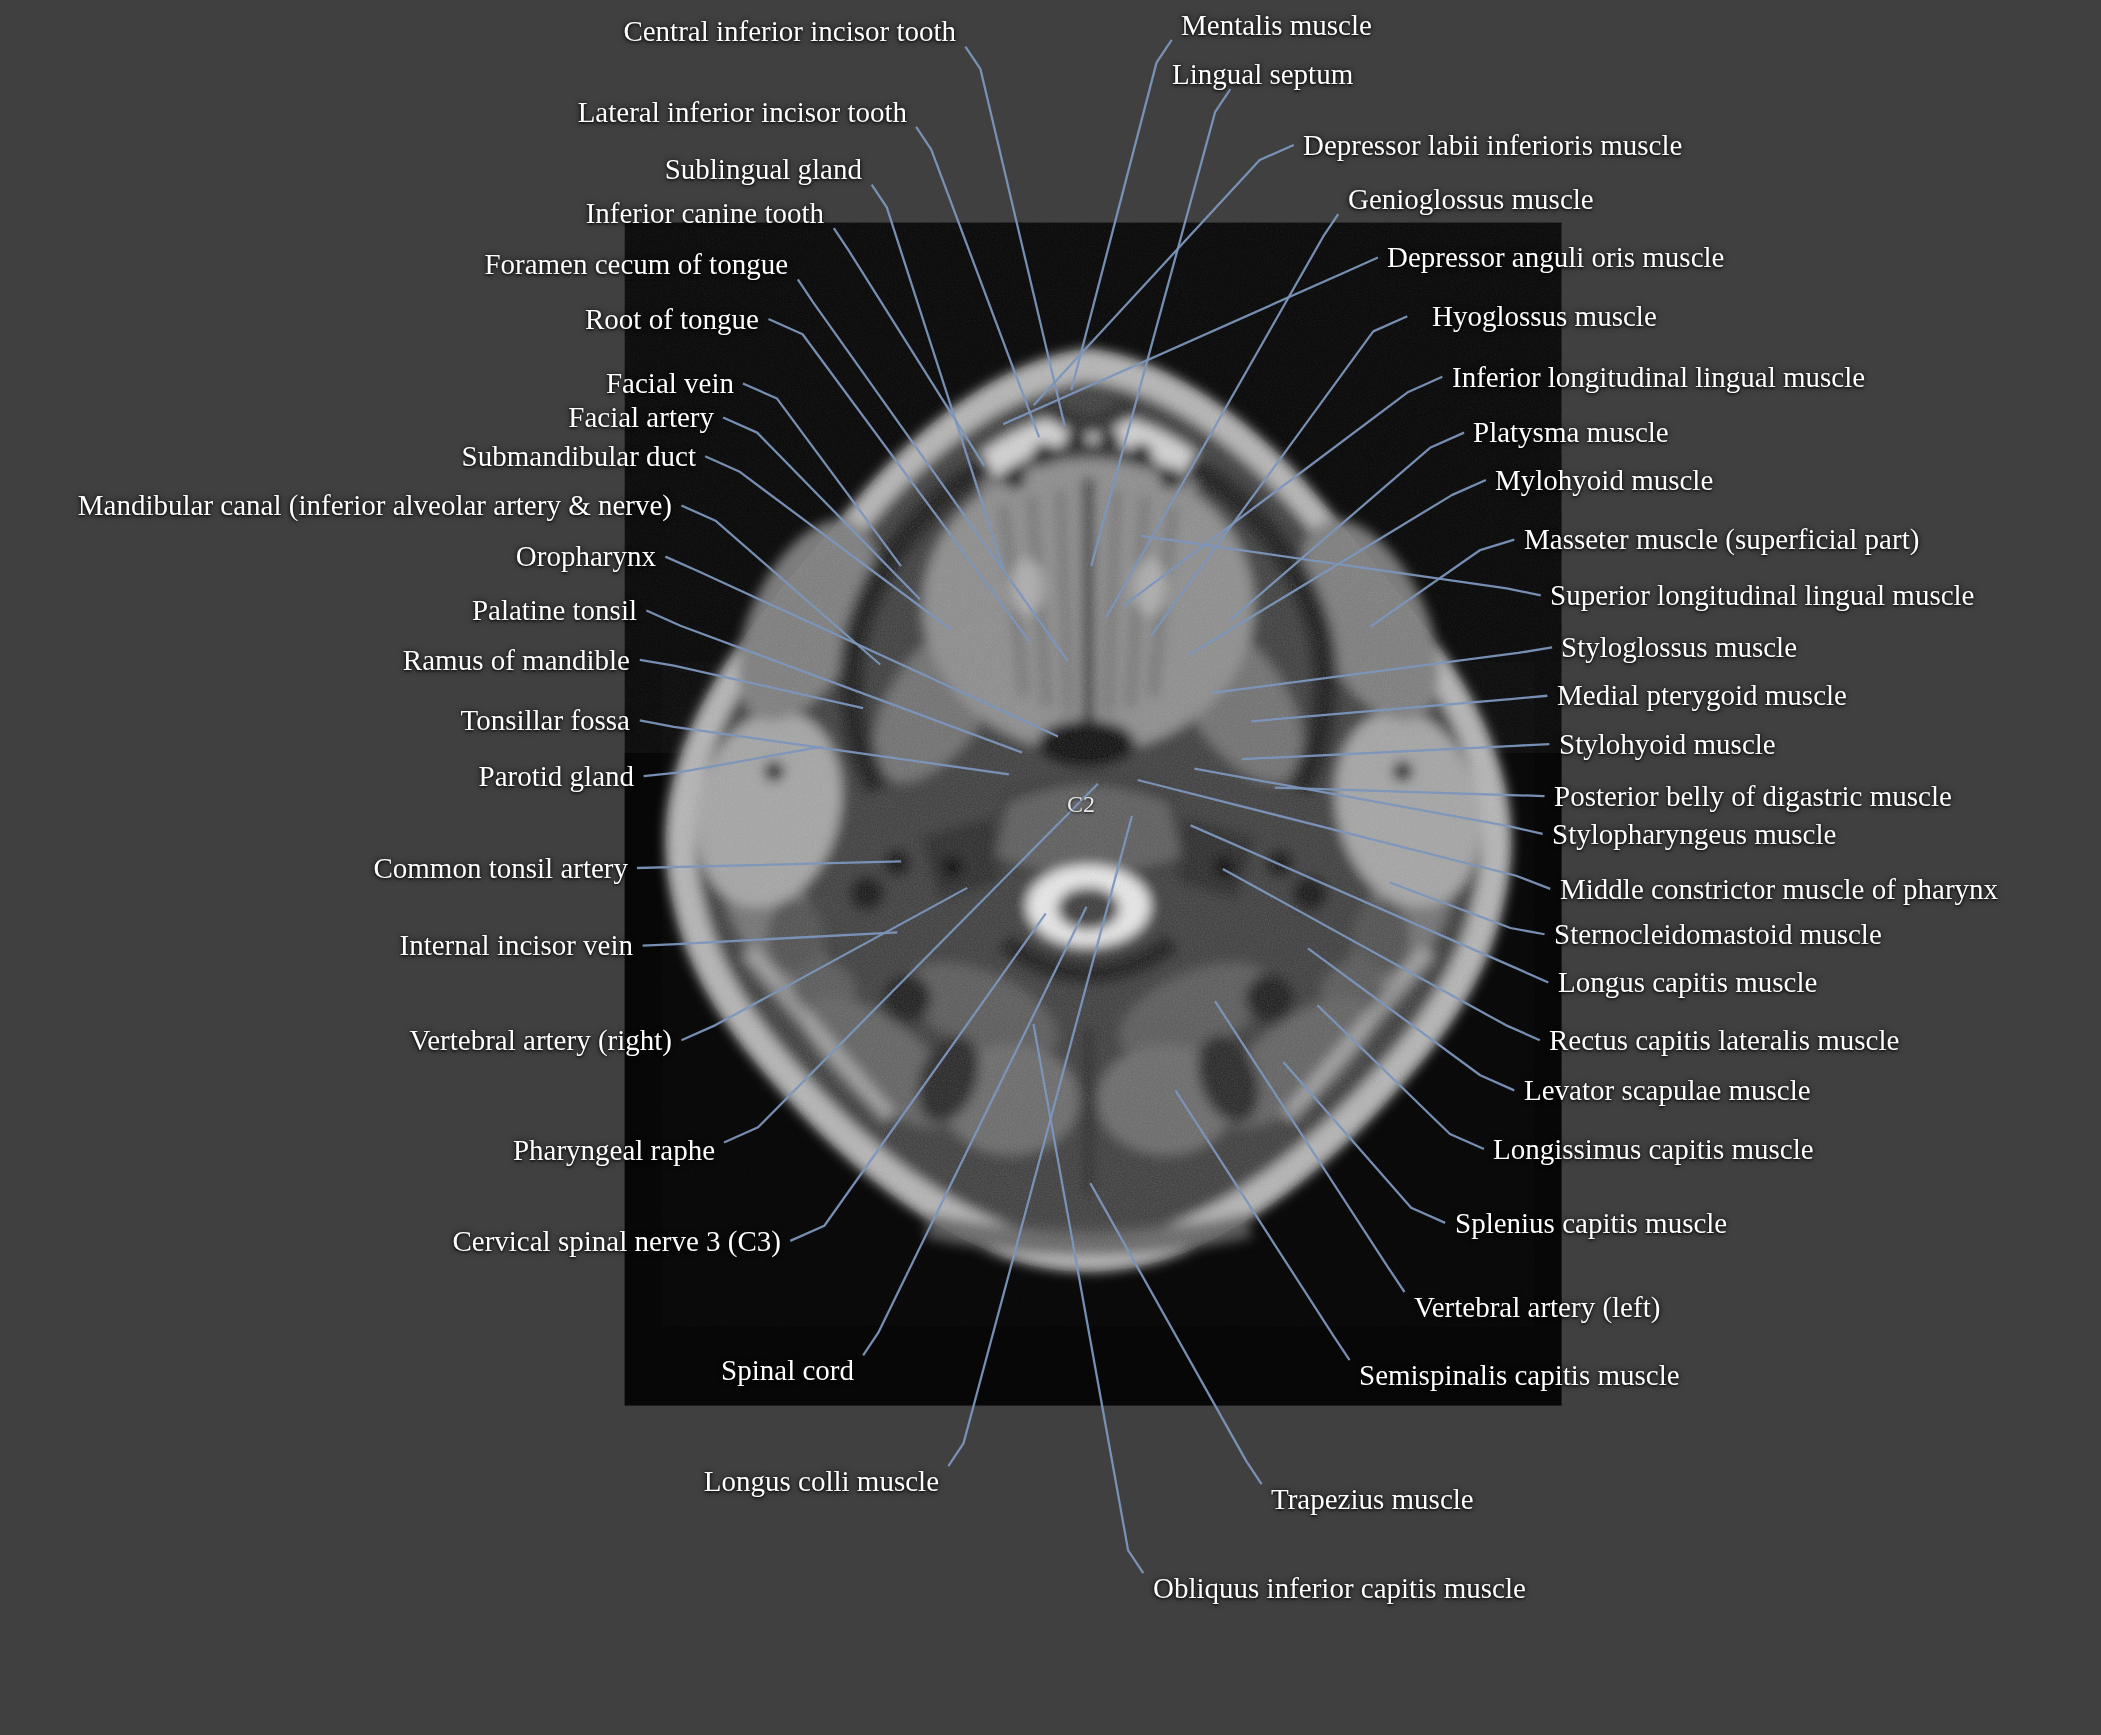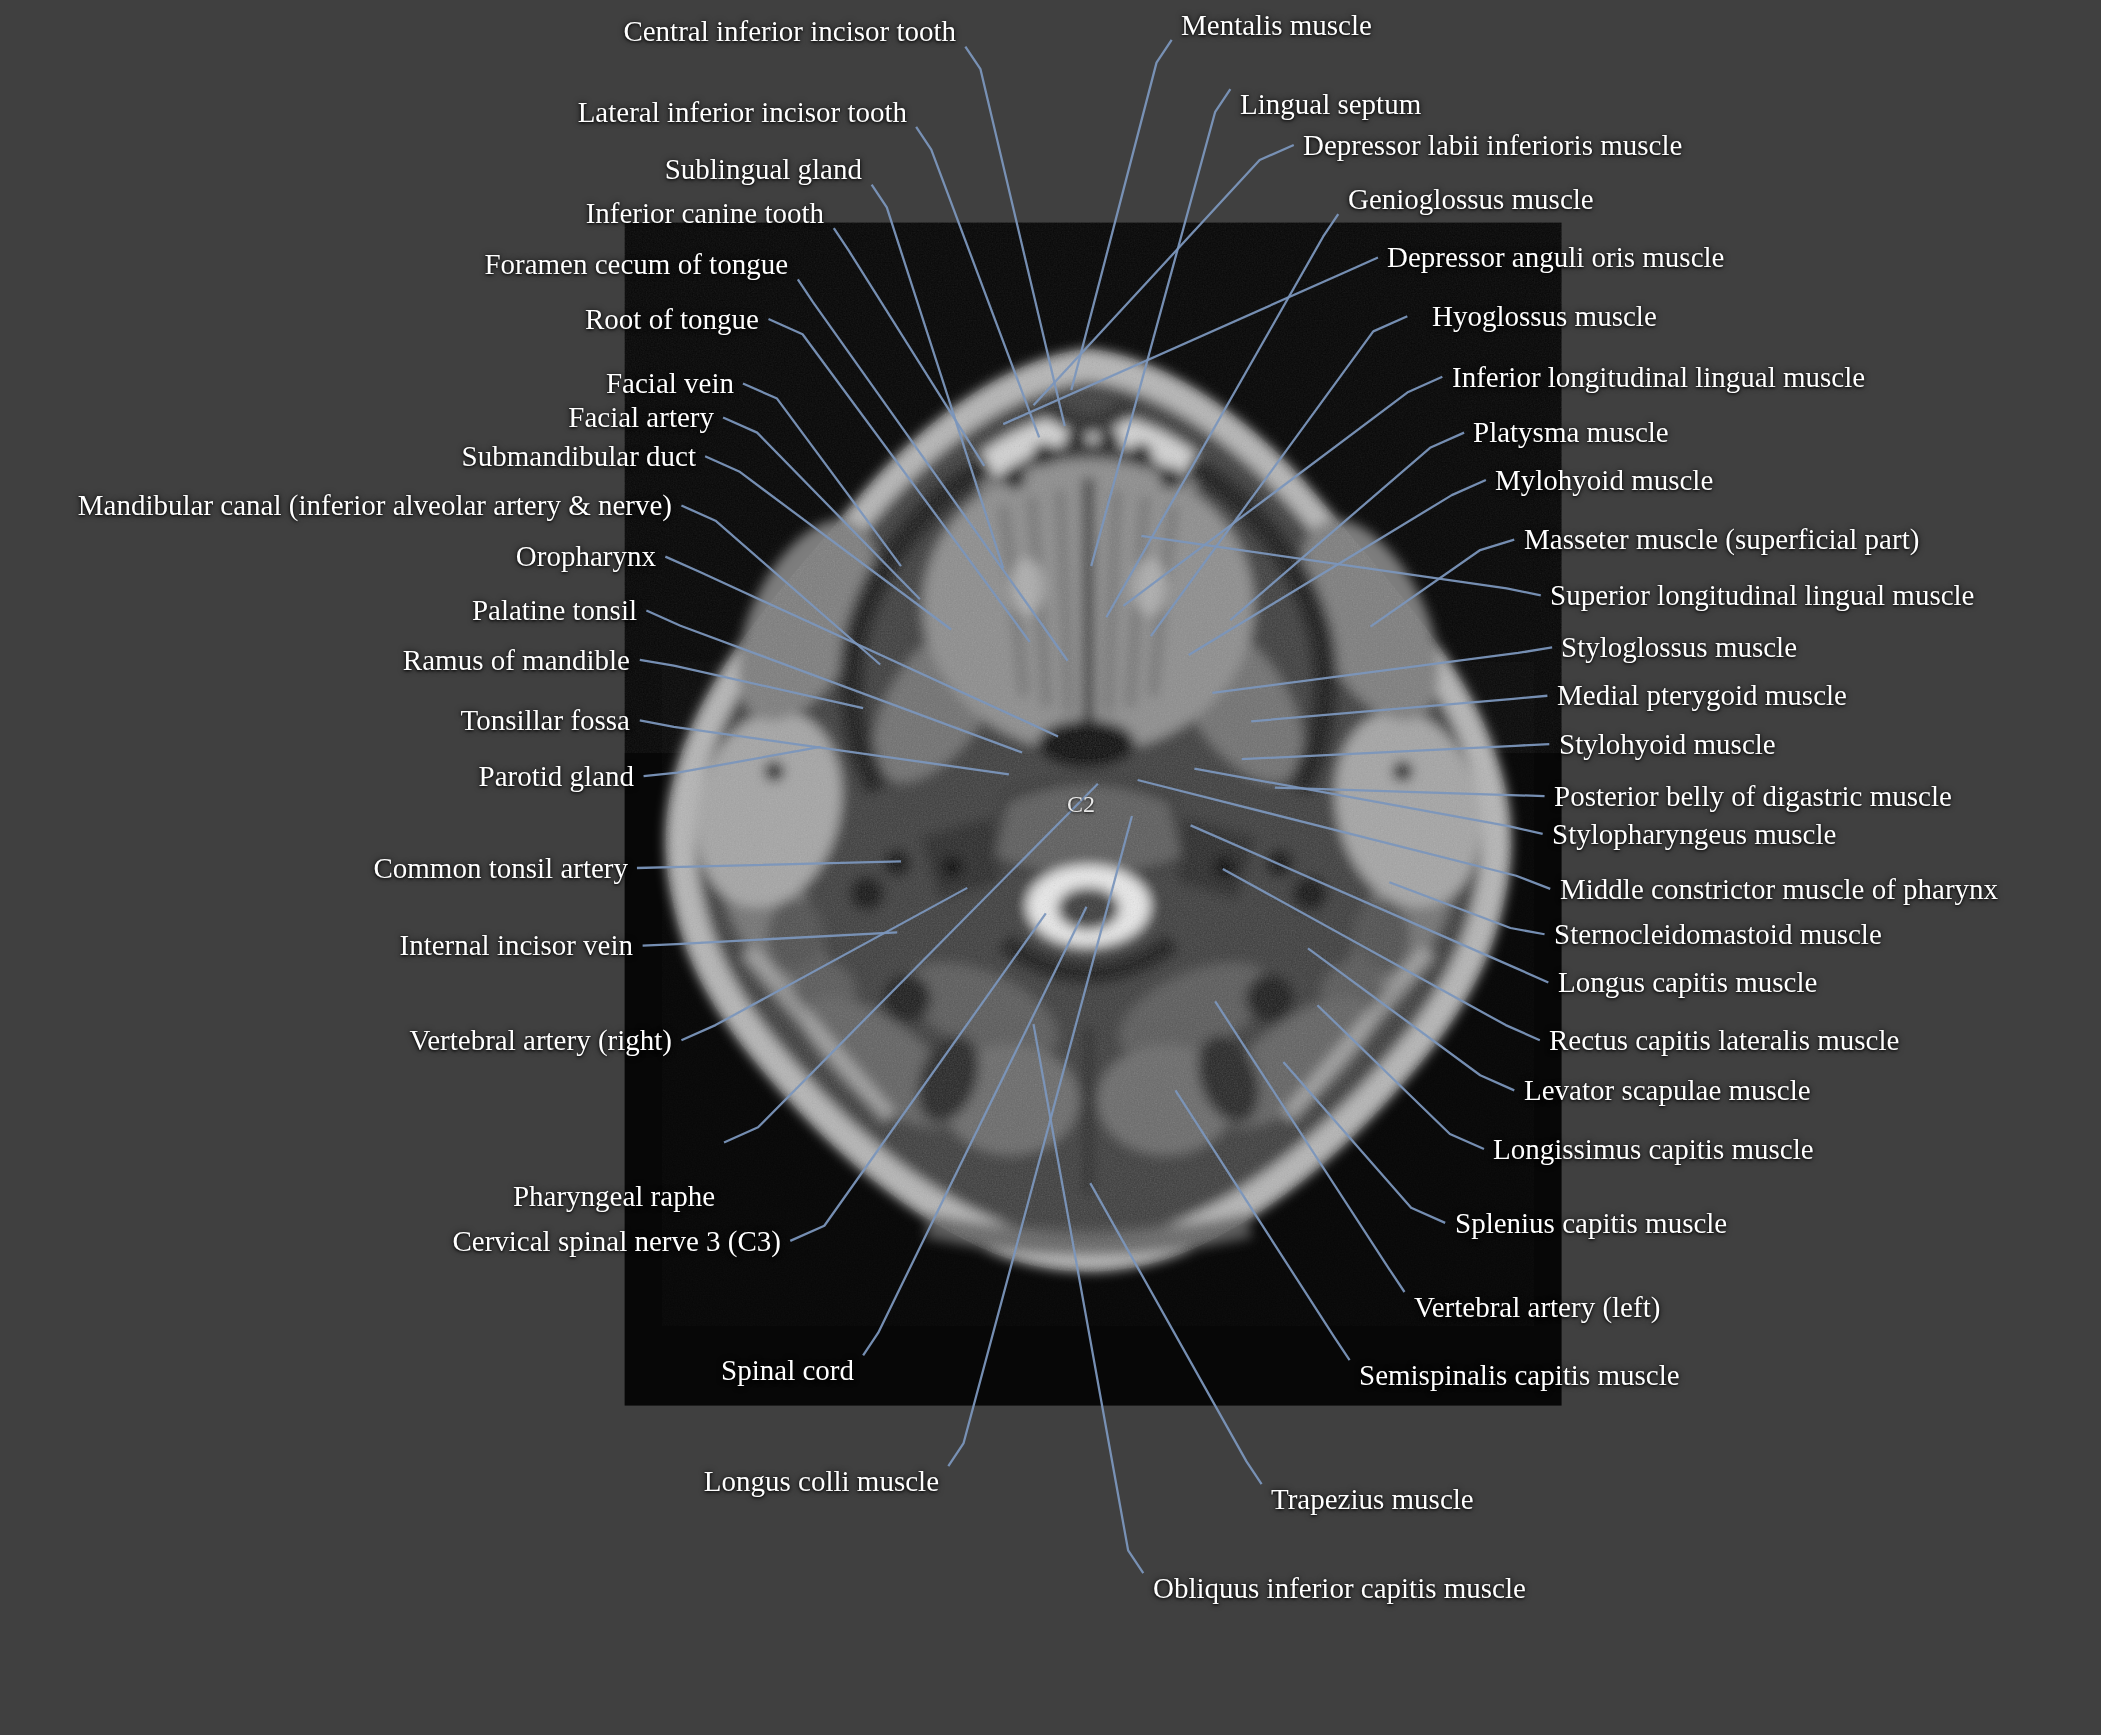--- a/index.html
+++ b/index.html
@@ -240,26 +240,26 @@
       <div class="label" style="right: 1406px; top: 440px;">Submandibular duct</div>
       <div class="label" style="right: 1430px; top: 489px;">Mandibular canal (inferior alveolar artery &amp; nerve)</div>
       <div class="label" style="right: 1446px; top: 540px;">Oropharynx</div>
       <div class="label" style="right: 1465px; top: 594px;">Palatine tonsil</div>
       <div class="label" style="right: 1472px; top: 644px;">Ramus of mandible</div>
       <div class="label" style="right: 1472px; top: 704px;">Tonsillar fossa</div>
       <div class="label" style="right: 1468px; top: 760px;">Parotid gland</div>
       <div class="label" style="right: 1474px; top: 852px;">Common tonsil artery</div>
       <div class="label" style="right: 1469px; top: 929px;">Internal incisor vein</div>
       <div class="label" style="right: 1430px; top: 1024px;">Vertebral artery (right)</div>
-      <div class="label" style="right: 1387px; top: 1180px;">Pharyngeal raphe</div>
+      <div class="label" style="right: 1387px; top: 1134px;">Pharyngeal raphe</div>
       <div class="label" style="right: 1321px; top: 1225px;">Cervical spinal nerve 3 (C3)</div>
       <div class="label" style="right: 1248px; top: 1354px;">Spinal cord</div>
       <div class="label" style="right: 1163px; top: 1465px;">Longus colli muscle</div>
       <div class="label" style="left: 1181px; top: 8.5px;">Mentalis muscle</div>
-      <div class="label" style="left: 1240px; top: 58px; margin-top: 30px;">Lingual septum</div>
+      <div class="label" style="left: 1172px; top: 58px;">Lingual septum</div>
       <div class="label" style="left: 1303px; top: 129px;">Depressor labii inferioris muscle</div>
       <div class="label" style="left: 1348px; top: 183px;">Genioglossus muscle</div>
       <div class="label" style="left: 1387px; top: 241px;">Depressor anguli oris muscle</div>
       <div class="label" style="left: 1417px; top: 300px; margin-left: 15px;">Hyoglossus muscle</div>
       <div class="label" style="left: 1452px; top: 361px;">Inferior longitudinal lingual muscle</div>
       <div class="label" style="left: 1473px; top: 416px;">Platysma muscle</div>
       <div class="label" style="left: 1495px; top: 464px;">Mylohyoid muscle</div>
       <div class="label" style="left: 1524px; top: 523px;">Masseter muscle (superficial part)</div>
       <div class="label" style="left: 1550px; top: 579px;">Superior longitudinal lingual muscle</div>
       <div class="label" style="left: 1561px; top: 631px;">Styloglossus muscle</div>

